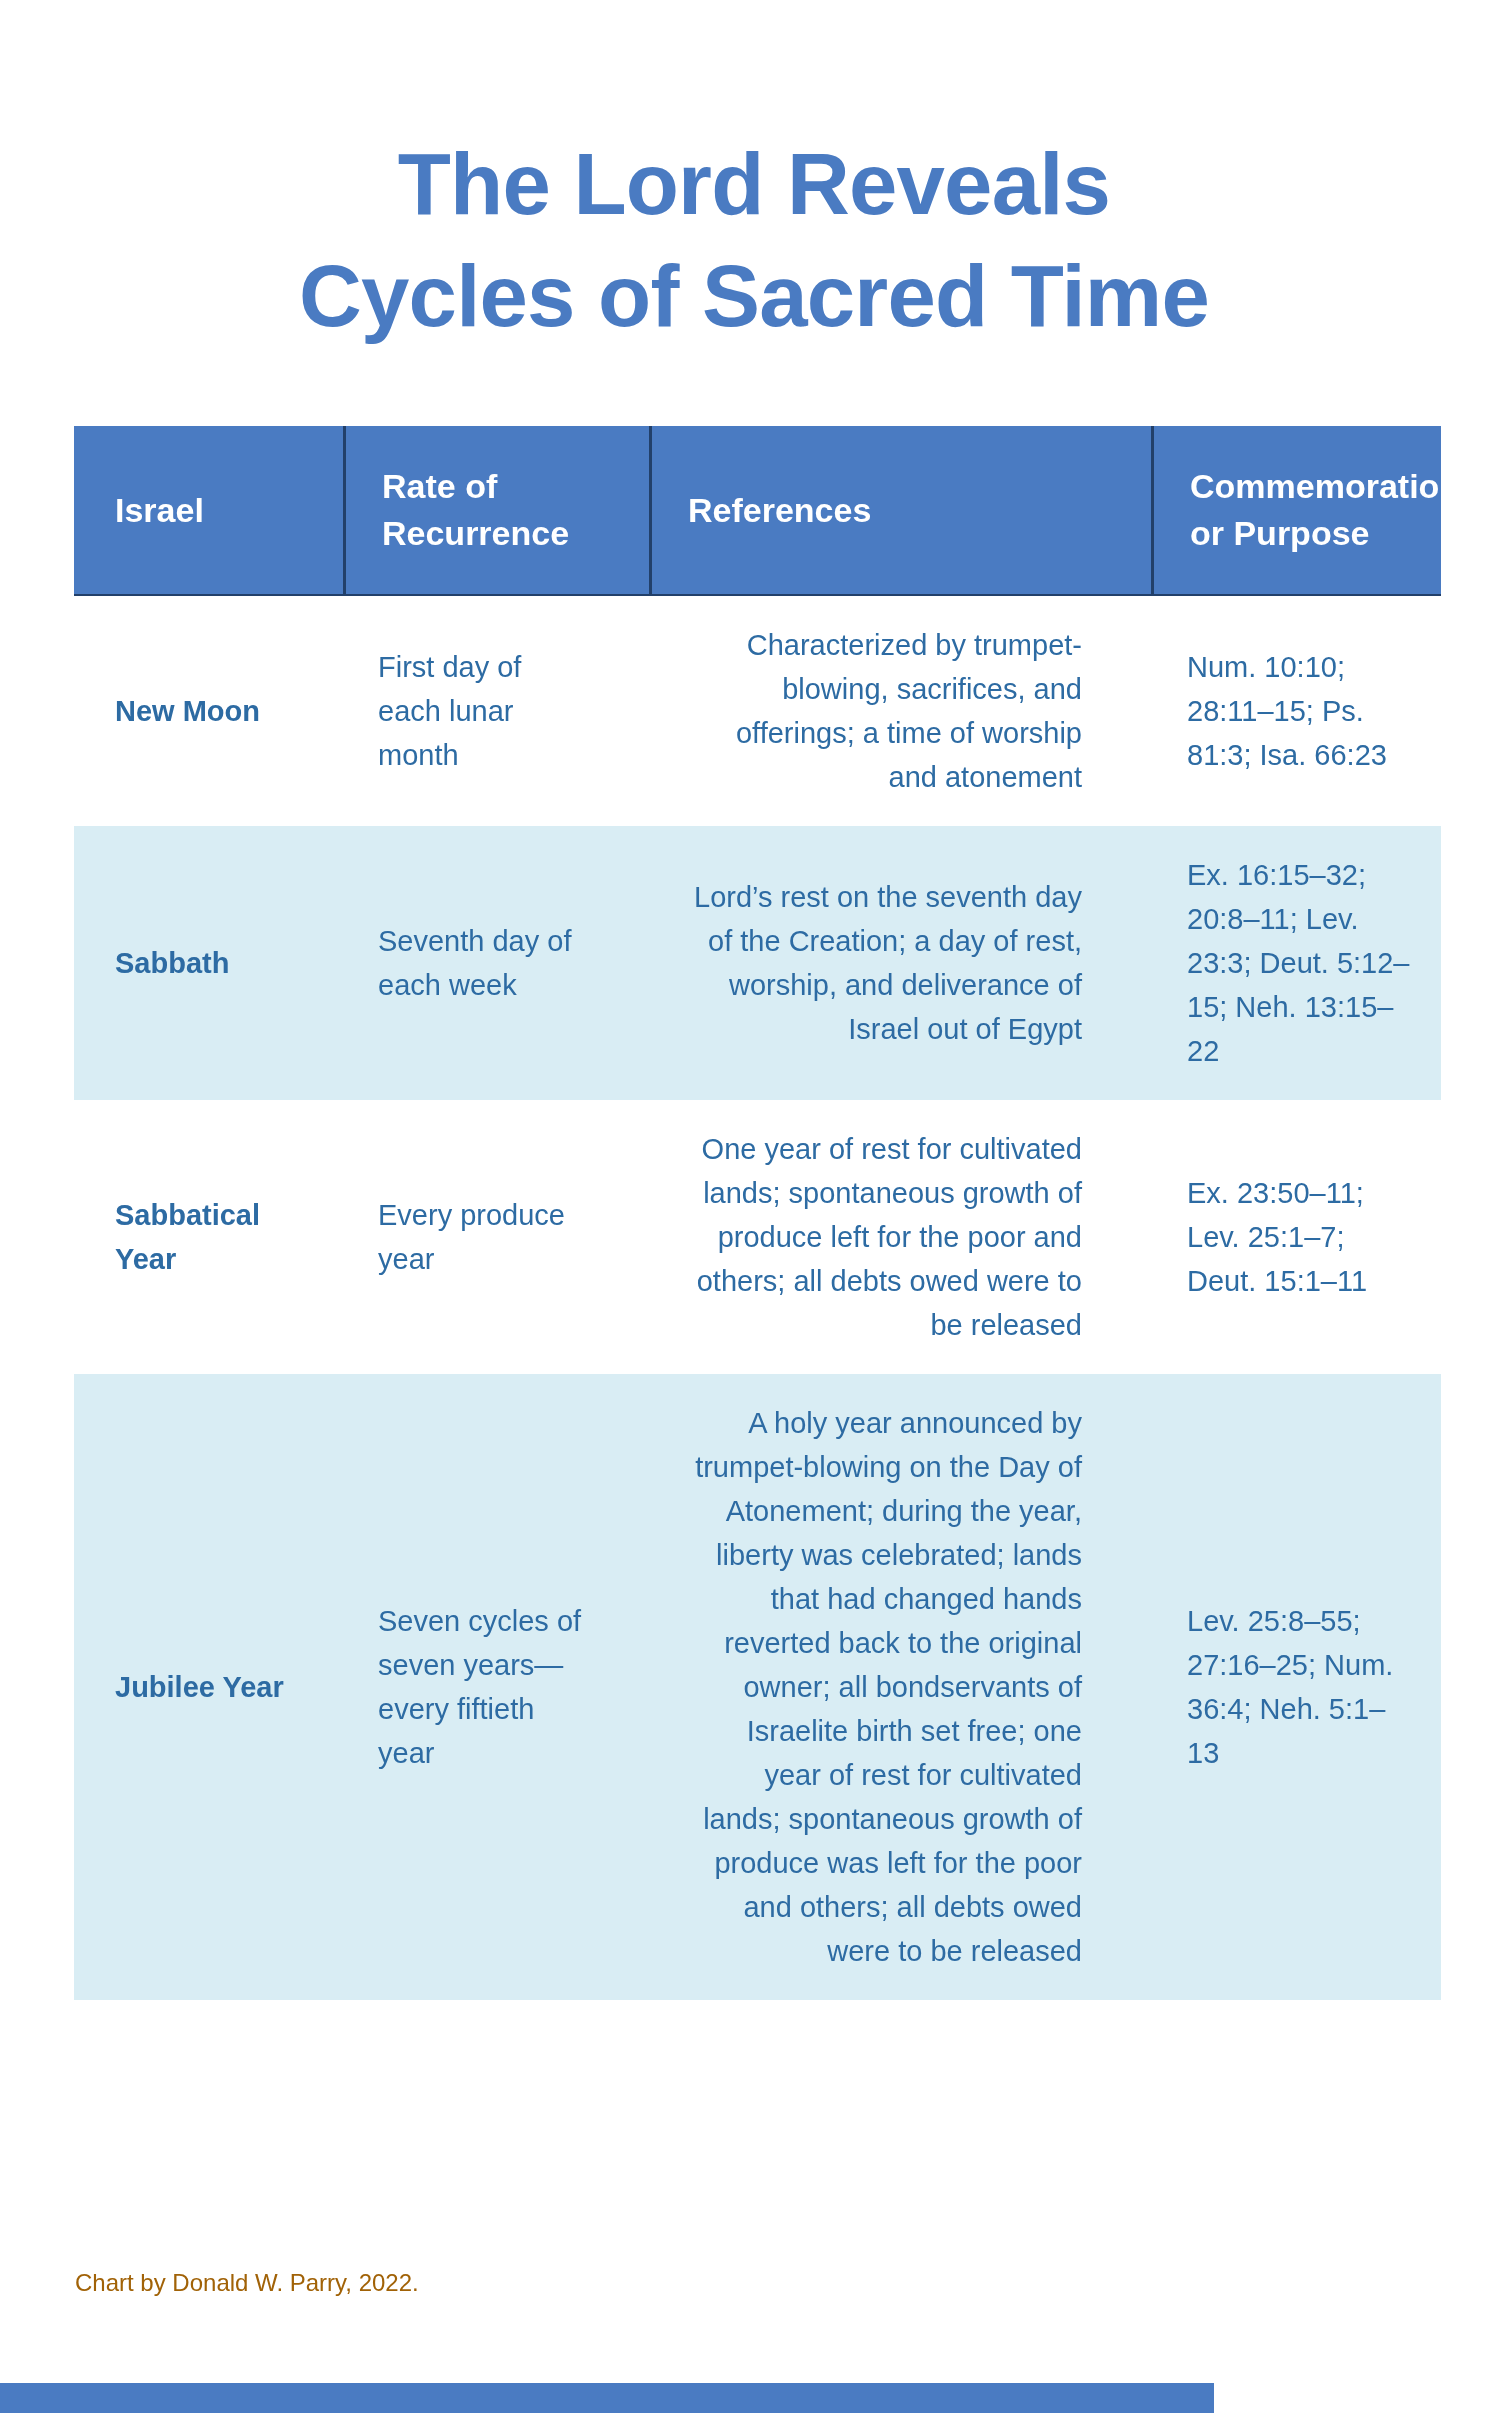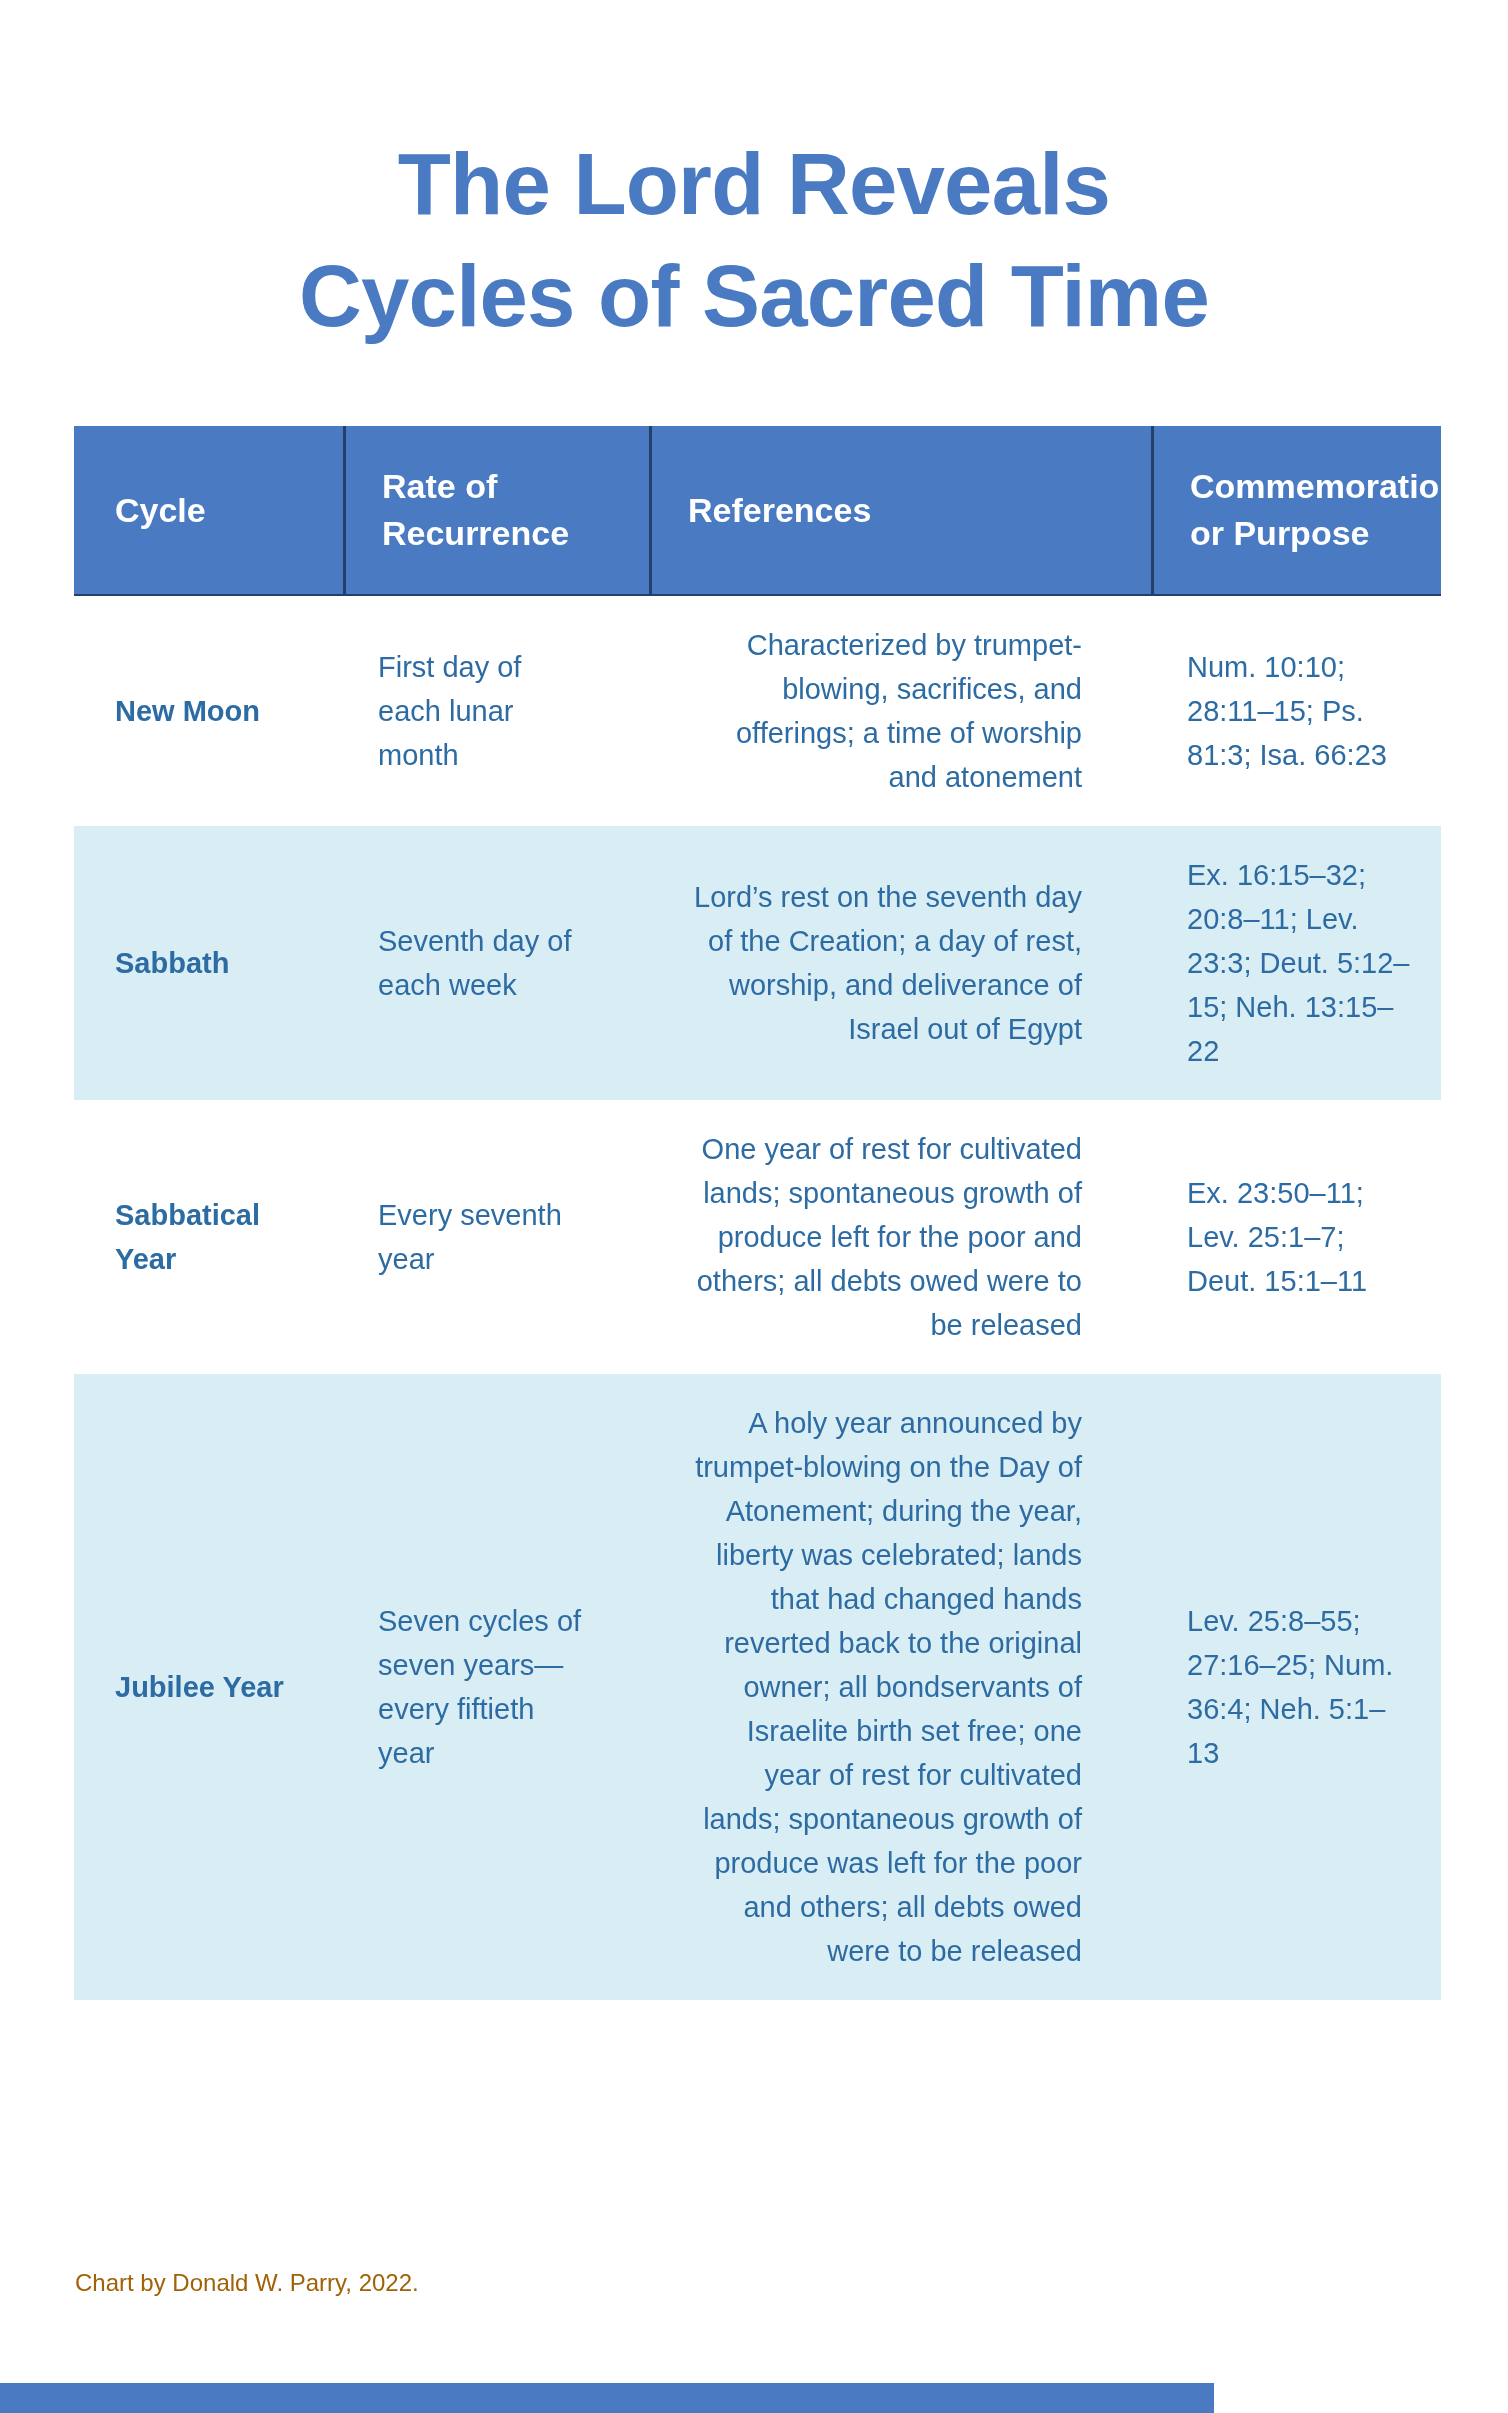--- a/index.html
+++ b/index.html
@@ -111,21 +111,21 @@
   }
 </style>
 </head>
 <body>
 
 <h1 class="title"><span>The Lord Reveals</span><br><span>Cycles of Sacred Time</span></h1>
 
 <div class="table">
 
   <div class="thead">
-    <div class="th">Cycle</div>
+    <div class="th">Israel</div>
     <div class="th">Rate of Recurrence</div>
     <div class="th">References</div>
     <div class="th">Commemoration or Purpose</div>
   </div>
 
   <div class="trow">
     <div class="cell-cycle">New Moon</div>
     <div class="cell-rate">First day of each lunar month</div>
     <div class="cell-purpose">Characterized by trumpet-blowing, sacrifices, and offerings; a time of worship and atonement</div>
     <div class="cell-refs">Num. 10:10; 28:11–15; Ps. 81:3; Isa. 66:23</div>
@@ -133,21 +133,21 @@
 
   <div class="trow row-alt">
     <div class="cell-cycle">Sabbath</div>
     <div class="cell-rate">Seventh day of each week</div>
     <div class="cell-purpose">Lord’s rest on the seventh day of the Creation; a day of rest, worship, and deliverance of Israel out of Egypt</div>
     <div class="cell-refs">Ex. 16:15–32; 20:8–11; Lev. 23:3; Deut. 5:12–15; Neh. 13:15–22</div>
   </div>
 
   <div class="trow">
     <div class="cell-cycle">Sabbatical Year</div>
-    <div class="cell-rate">Every seventh year</div>
+    <div class="cell-rate">Every produce year</div>
     <div class="cell-purpose">One year of rest for cultivated lands; spontaneous growth of produce left for the poor and others; all debts owed were to be released</div>
     <div class="cell-refs">Ex. 23:50–11; Lev. 25:1–7; Deut. 15:1–11</div>
   </div>
 
   <div class="trow row-alt">
     <div class="cell-cycle">Jubilee Year</div>
     <div class="cell-rate">Seven cycles of seven years—every fiftieth year</div>
     <div class="cell-purpose">A holy year announced by trumpet-blowing on the Day of Atonement; during the year, liberty was celebrated; lands that had changed hands reverted back to the original owner; all bondservants of Israelite birth set free; one year of rest for cultivated lands; spontaneous growth of produce was left for the poor and others; all debts owed were to be released</div>
     <div class="cell-refs">Lev. 25:8–55; 27:16–25; Num. 36:4; Neh. 5:1–13</div>
   </div>

